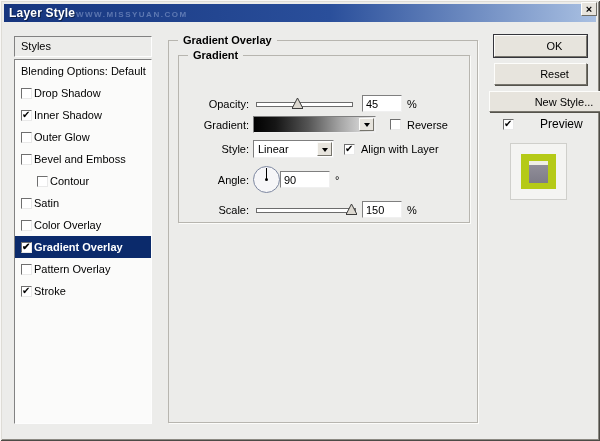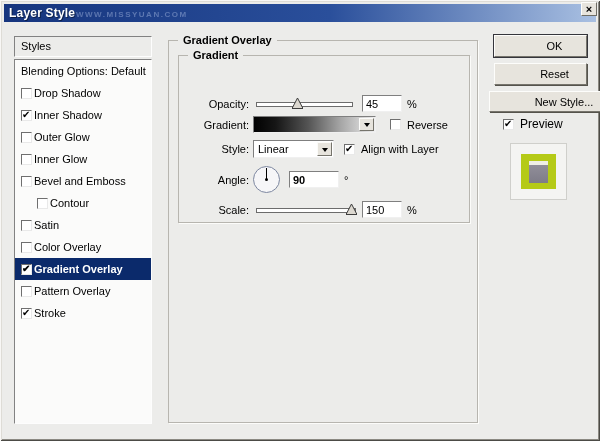--- a/index.html
+++ b/index.html
@@ -76,21 +76,21 @@
   .dial { position:relative; width:27px; height:27px; border-radius:50%;
     background:#f6f6f8; border:1px solid #7d87a0; }
   .dial::before { content:""; position:absolute; left:12px; top:1px; width:1px; height:11px; background:#000; }
   .dial::after  { content:""; position:absolute; left:11px; top:11px; width:3px; height:3px; background:#000; border-radius:50%; }
 
   
   .btn { position:absolute; left:494px; width:93px; height:22px; background:#e7e4dd;
     border:1px solid; border-color:#fdfdfb #76746c #76746c #fdfdfb;
     box-shadow:1px 1px 0 #55534c; text-align:center; line-height:20px;padding-left:28px; }
   .btn.default { outline:1px solid #35353b; }
-  .preview-wrap { position:absolute; left:503px; top:117px; display:flex; align-items:center; }
+  .preview-wrap { position:absolute; left:503px; top:117px; display:flex; align-items:center;gap:20px; }
   .thumb-box { position:absolute; left:510px; top:143px; width:57px; height:57px;
     background:#f4f4f2; border:1px solid #cfcfcb; }
   .thumb-green { position:absolute; left:10px; top:10px; width:35px; height:35px; background:#b5ca17; }
   .thumb-inner { position:absolute; left:8px; top:7px; width:19px; height:22px;
     background:linear-gradient(180deg,#efeee6 0%,#efeee6 16%,#918e99 17%,#7e7c88 100%); }
 
   .unit { margin-left:5px; }
 </style>
 </head>
 <body>
@@ -114,24 +114,20 @@
       <span class="cb"></span>
       <span class="row-label">Drop Shadow</span>
     </div>
       <div class="list-row">
       <span class="cb checked"></span>
       <span class="row-label">Inner Shadow</span>
     </div>
       <div class="list-row">
       <span class="cb"></span>
       <span class="row-label">Outer Glow</span>
-    </div>
-      <div class="list-row">
-      <span class="cb"></span>
-      <span class="row-label">Inner Glow</span>
     </div>
       <div class="list-row">
       <span class="cb"></span>
       <span class="row-label">Bevel and Emboss</span>
     </div>
       <div class="list-row indent">
       <span class="cb"></span>
       <span class="row-label">Contour</span>
     </div>
       <div class="list-row">
@@ -194,21 +190,21 @@
               <span class="arr-down"></span>
             </span>
         </div>
         <span class="cb checked" style="margin-left:10px;"></span>
         <span style="margin-left:6px;">Align with Layer</span>
       </div>
 
       <div class="frow" style="left:0; top:110px; width:285px;">
         <span class="lbl" style="width:70px;">Angle:</span>
         <span class="dial" style="margin-left:4px;"></span>
-        <input class="tbox" style="margin-left: 9px; width: 50px; font-weight: bold;" value="90">
+        <input class="tbox" style="width: 50px;" value="90">
         <span class="unit">°</span>
       </div>
 
       <div class="frow" style="left:0; top:145px; width:285px;">
         <span class="lbl" style="width:70px;">Scale:</span>
         <span class="slider" style="margin-left:7px; width:100px;">
           <span class="groove"></span>
           <svg class="sthumb" width="11" height="11" viewBox="0 0 11 11" style="left: 95%;">
               <path d="M5.5 0 L11 10.5 L0 10.5 Z" fill="#dcd8d0" stroke="#3c3c3c" stroke-width="1"></path>
             </svg>

